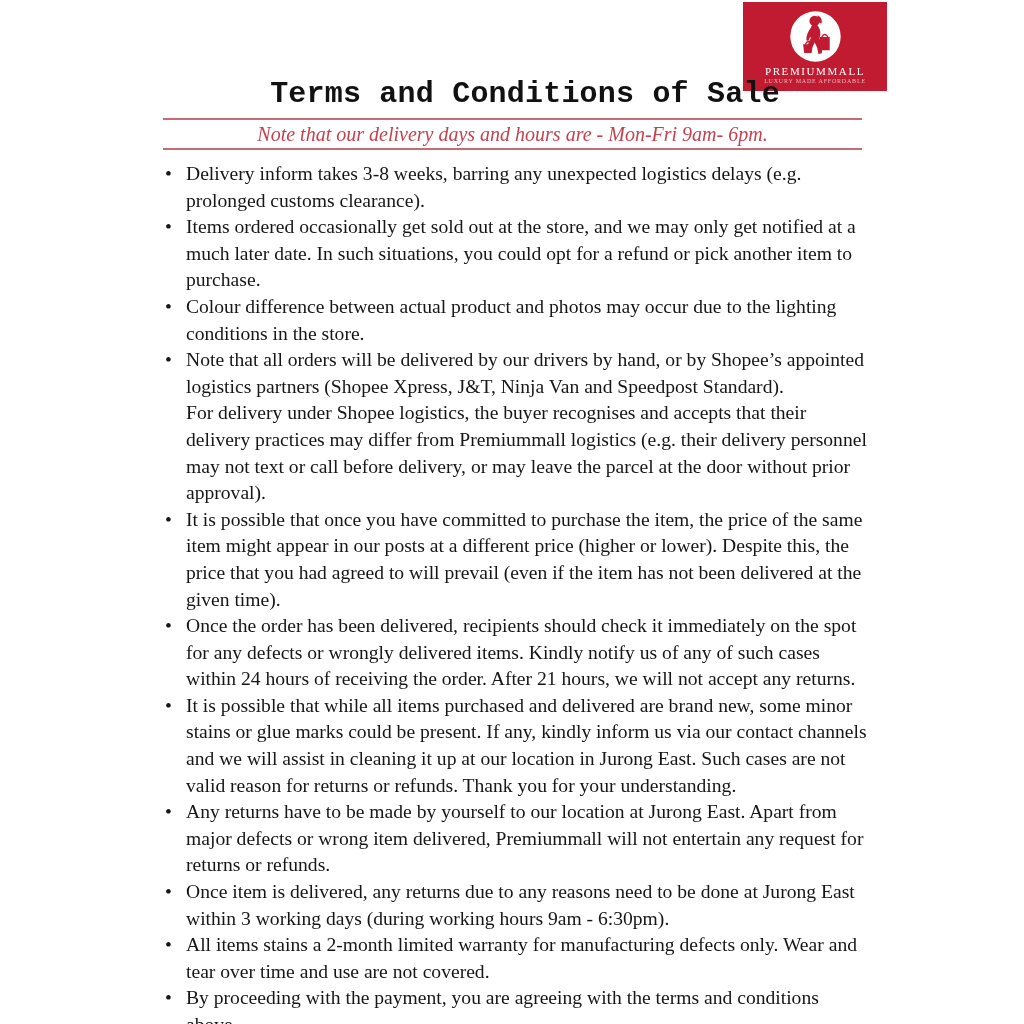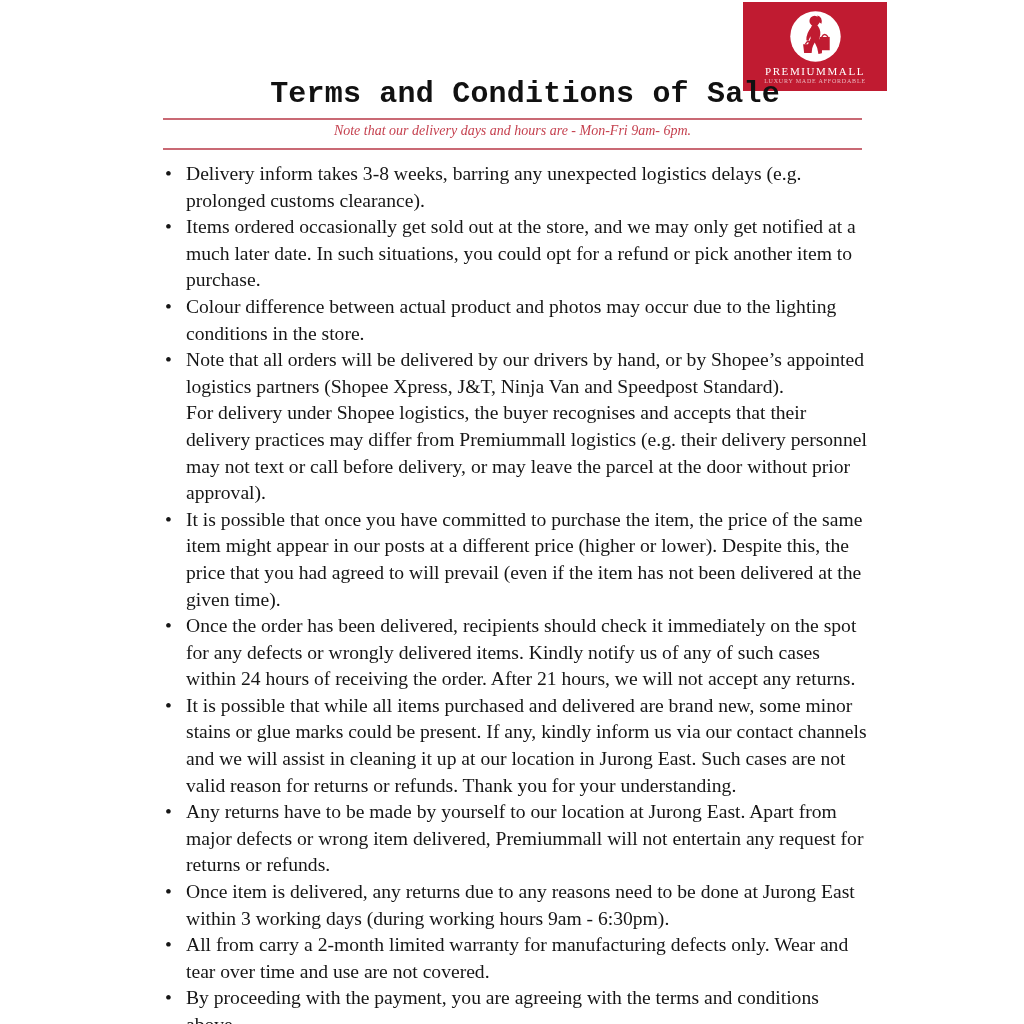--- a/index.html
+++ b/index.html
@@ -67,21 +67,21 @@
   }
   .rule-top { top: 118px; }
   .rule-bottom { top: 148px; }
   .note {
     position: absolute;
     top: 123px;
     left: 163px;
     width: 699px;
     text-align: center;
     font-style: italic;
-    font-size: 14px;
+    font-size: 20px;
     color: #c5414f;
   }
 
   
   .terms {
     position: absolute;
     top: 161px;
     left: 163px;
     width: 706px;
     margin: 0;
@@ -137,17 +137,17 @@
   <ul class="terms">
       <li><span>Delivery inform takes </span><span class="b">3-8 weeks</span><span>, barring any unexpected logistics delays (e.g. prolonged customs clearance).</span></li>
       <li><span>Items ordered occasionally get sold out at the store, and we may only get notified at a much later date. In such situations, you could opt for a refund or pick another item to purchase.</span></li>
       <li><span>Colour difference between actual product and photos may occur due to the lighting conditions in the store.</span></li>
       <li><span>Note that all orders will be delivered by our drivers by hand, or by Shopee’s appointed logistics partners (Shopee Xpress, J&amp;T, Ninja Van and Speedpost Standard).</span><br><span>For delivery under Shopee logistics, the buyer recognises and accepts that their delivery practices may differ from Premiummall logistics (e.g. their delivery personnel may not text or call before delivery, or may leave the parcel at the door without prior approval).</span></li>
       <li><span>It is possible that once you have committed to purchase the item, the price of the same item might appear in our posts at a different price (higher or lower). Despite this, the price that you had agreed to will prevail (even if the item has not been delivered at the given time).</span></li>
       <li><span>Once the order has been delivered, recipients should check it immediately on the spot for any defects or wrongly delivered items. Kindly notify us of any of such cases within </span><span class="b">24 hours</span><span> of receiving the order. After 21 hours, we will not accept any returns.</span></li>
       <li><span>It is possible that while all items purchased and delivered are brand new, some minor stains or glue marks could be present. If any, kindly inform us via our contact channels and we will assist in cleaning it up at our location in Jurong East. Such cases are not valid reason for returns or refunds. Thank you for your understanding.</span></li>
       <li><span>Any returns have to be made by yourself to our location at Jurong East. Apart from major defects or wrong item delivered, Premiummall will not entertain any request for returns or refunds.</span></li>
       <li><span>Once item is delivered, any returns due to any reasons need to be done at Jurong East within </span><span class="b">3 working days</span><span> (during working hours 9am - 6:30pm).</span></li>
-      <li><span>All from carry a </span><span class="b">2-month</span><span> limited warranty for manufacturing defects only. Wear and tear over time and use are not covered.</span></li>
+      <li><span>All items stains a </span><span class="b">2-month</span><span> limited warranty for manufacturing defects only. Wear and tear over time and use are not covered.</span></li>
       <li><span>By proceeding with the payment, you are agreeing with the terms and conditions above.</span></li>
     </ul>
 
 </div>
 
 </body></html>

